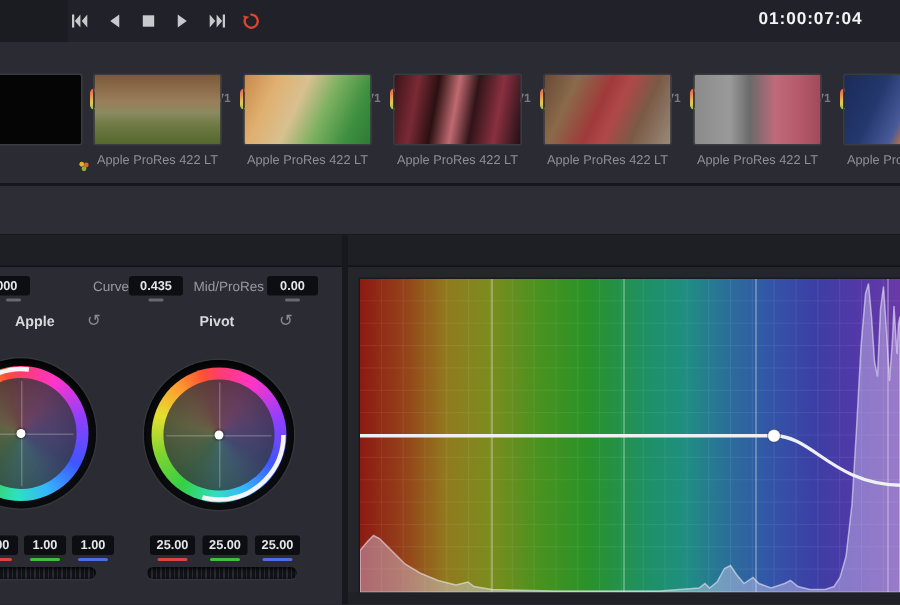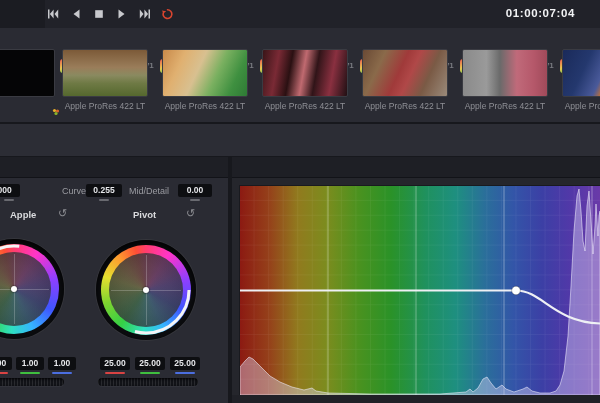--- a/index.html
+++ b/index.html
@@ -269,23 +269,23 @@
   </div>
 </div>
 
 <div id="left-panel" class="abs"></div>
 <div id="vdivider" class="abs"></div>
 <div id="right-panel" class="abs"></div>
 
 <div class="vbox abs" style="left:-18px;top:184px;width:38px;">1.000</div>
 <div class="vtick abs" style="left:4px;top:199px;width:10px;"></div>
 <div class="flabel abs" style="left:62px;top:186px;">Curves</div>
-<div class="vbox abs" style="left:86px;top:184px;width:36px;">0.255</div>
+<div class="vbox abs" style="left:86px;top:184px;width:36px;">0.435</div>
 <div class="vtick abs" style="left:99px;top:199px;width:10px;"></div>
-<div class="flabel abs" style="left:129px;top:186px;">Mid/Detail</div>
+<div class="flabel abs" style="left:129px;top:186px;">Mid/ProRes</div>
 <div class="vbox abs" style="left:178px;top:184px;width:34px;">0.00</div>
 <div class="vtick abs" style="left:190px;top:199px;width:10px;"></div>
 
 <div class="wlabel abs" style="left:10px;top:209px;">Apple</div>
 <div class="reset abs" style="left:58px;top:207px;">↺</div>
 <div class="wlabel abs" style="left:133px;top:209px;">Pivot</div>
 <div class="reset abs" style="left:186px;top:207px;">↺</div>
 
 <div class="wheel abs" style="left:-36px;top:239px;">
   <div class="ring"></div>

